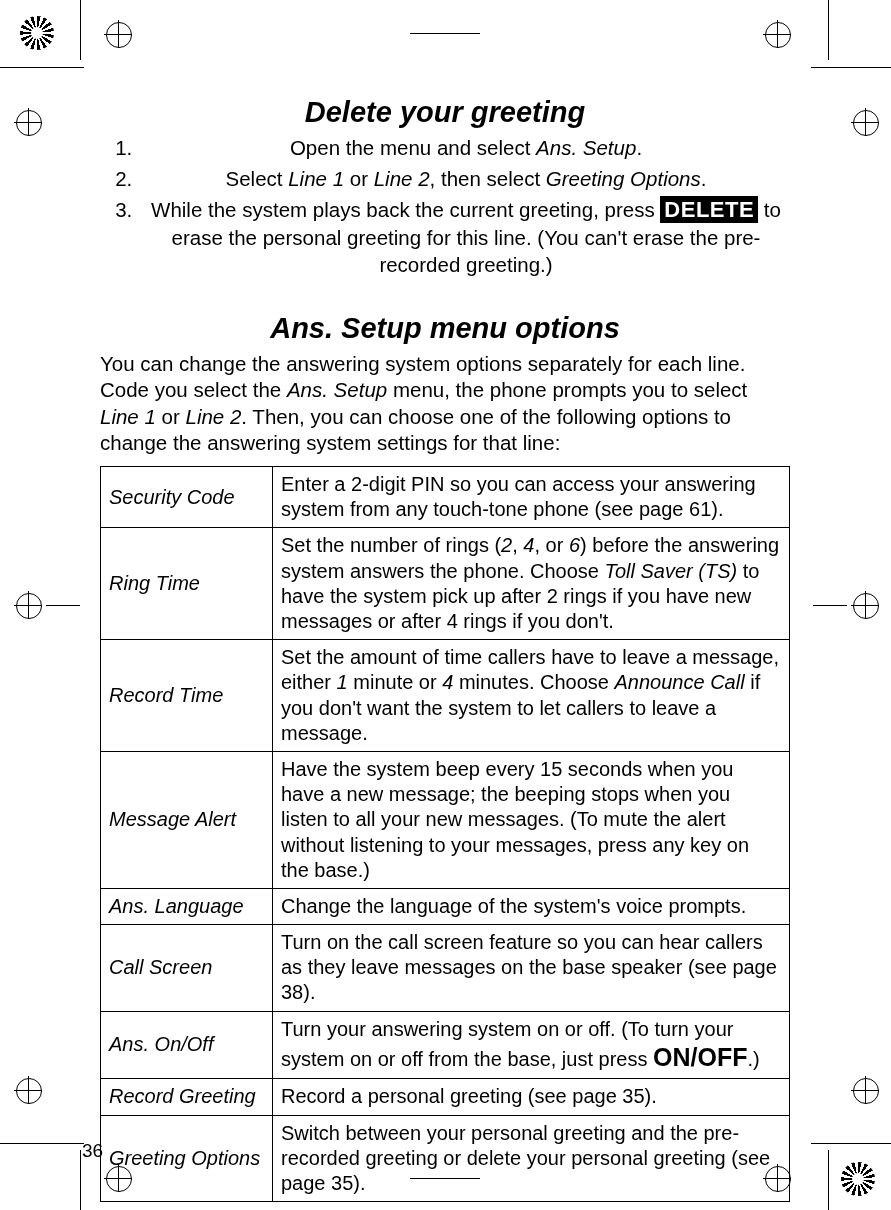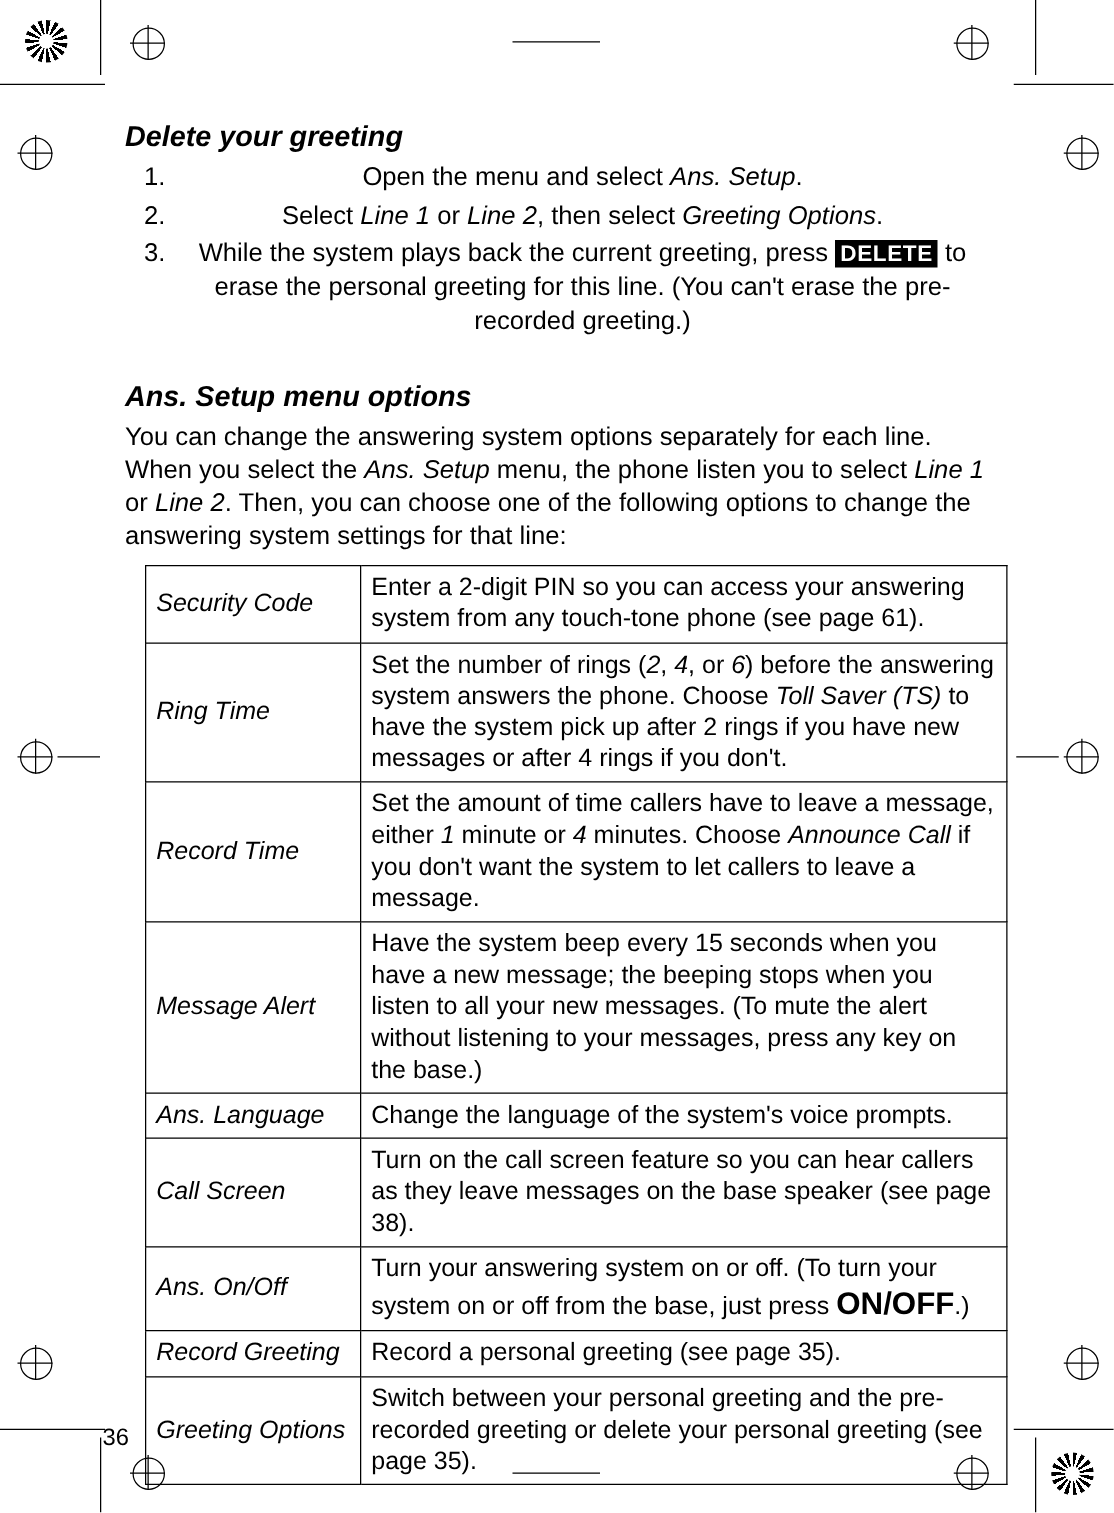--- a/index.html
+++ b/index.html
@@ -15,54 +15,54 @@
   }
   .content {
     position: absolute;
     left: 100px;
     top: 96px;
     width: 690px;
   }
   h2 {
     font-weight: bold;
     font-style: italic;
-    font-size: 23px;
+    font-size: 29px;
     margin: 0 0 6px 0;
+    text-align: center;
   }
   ol {
     margin: 0 0 34px 0;
     padding-left: 38px;
     font-size: 20.5px;
     line-height: 1.3;
     text-align: center;
   }
   ol li {
     margin-bottom: 4px;
     padding-left: 4px;
   }
   .it { font-style: italic; }
   .key {
     background: #000;
     color: #fff;
     font-weight: bold;
-    font-size: 18px;
+    font-size: 22px;
     padding: 1px 4px;
     letter-spacing: 0.5px;
   }
   .boldsmall { font-weight: bold; font-size: 25px; }
   p.intro {
     font-size: 20.5px;
     line-height: 1.28;
     margin: 2px 0 10px 0;
   }
   table {
     border-collapse: collapse;
     width: 100%;
     font-size: 20px;
-    margin-left: 16px;
   }
   td {
     border: 1.5px solid #000;
     padding: 5px 8px 5px 8px;
     vertical-align: middle;
     line-height: 1.26;
   }
   td.opt {
     font-style: italic;
     width: 155px;
@@ -196,21 +196,21 @@
     <li>
       <span>Select </span><span class="it">Line 1</span><span> or </span><span class="it">Line 2</span><span>, then select </span><span class="it">Greeting Options</span><span>.</span>
     </li>
     <li>
       <span>While the system plays back the current greeting, press </span><span class="key">DELETE</span><span> to erase the personal greeting for this line. (You can't erase the pre-recorded greeting.)</span>
     </li>
   </ol>
 
   <h2>Ans. Setup menu options</h2>
   <p class="intro">
-    <span>You can change the answering system options separately for each line. When you select the </span><span class="it">Ans. Setup</span><span> menu, the phone listen you to select </span><span class="it">Line 1</span><span> or </span><span class="it">Line 2</span><span>. Then, you can choose one of the following options to change the answering system settings for that line:</span>
+    <span>You can change the answering system options separately for each line. Code you select the </span><span class="it">Ans. Setup</span><span> menu, the phone prompts you to select </span><span class="it">Line 1</span><span> or </span><span class="it">Line 2</span><span>. Then, you can choose one of the following options to change the answering system settings for that line:</span>
   </p>
 
   <table>
     <tbody id="options-tbody">
         <tr>
           <td class="opt">Security Code</td>
           <td><span>Enter a 2-digit PIN so you can access your answering system from any touch-tone phone (see page 61).</span></td>
         </tr>
         <tr>
           <td class="opt">Ring Time</td>

